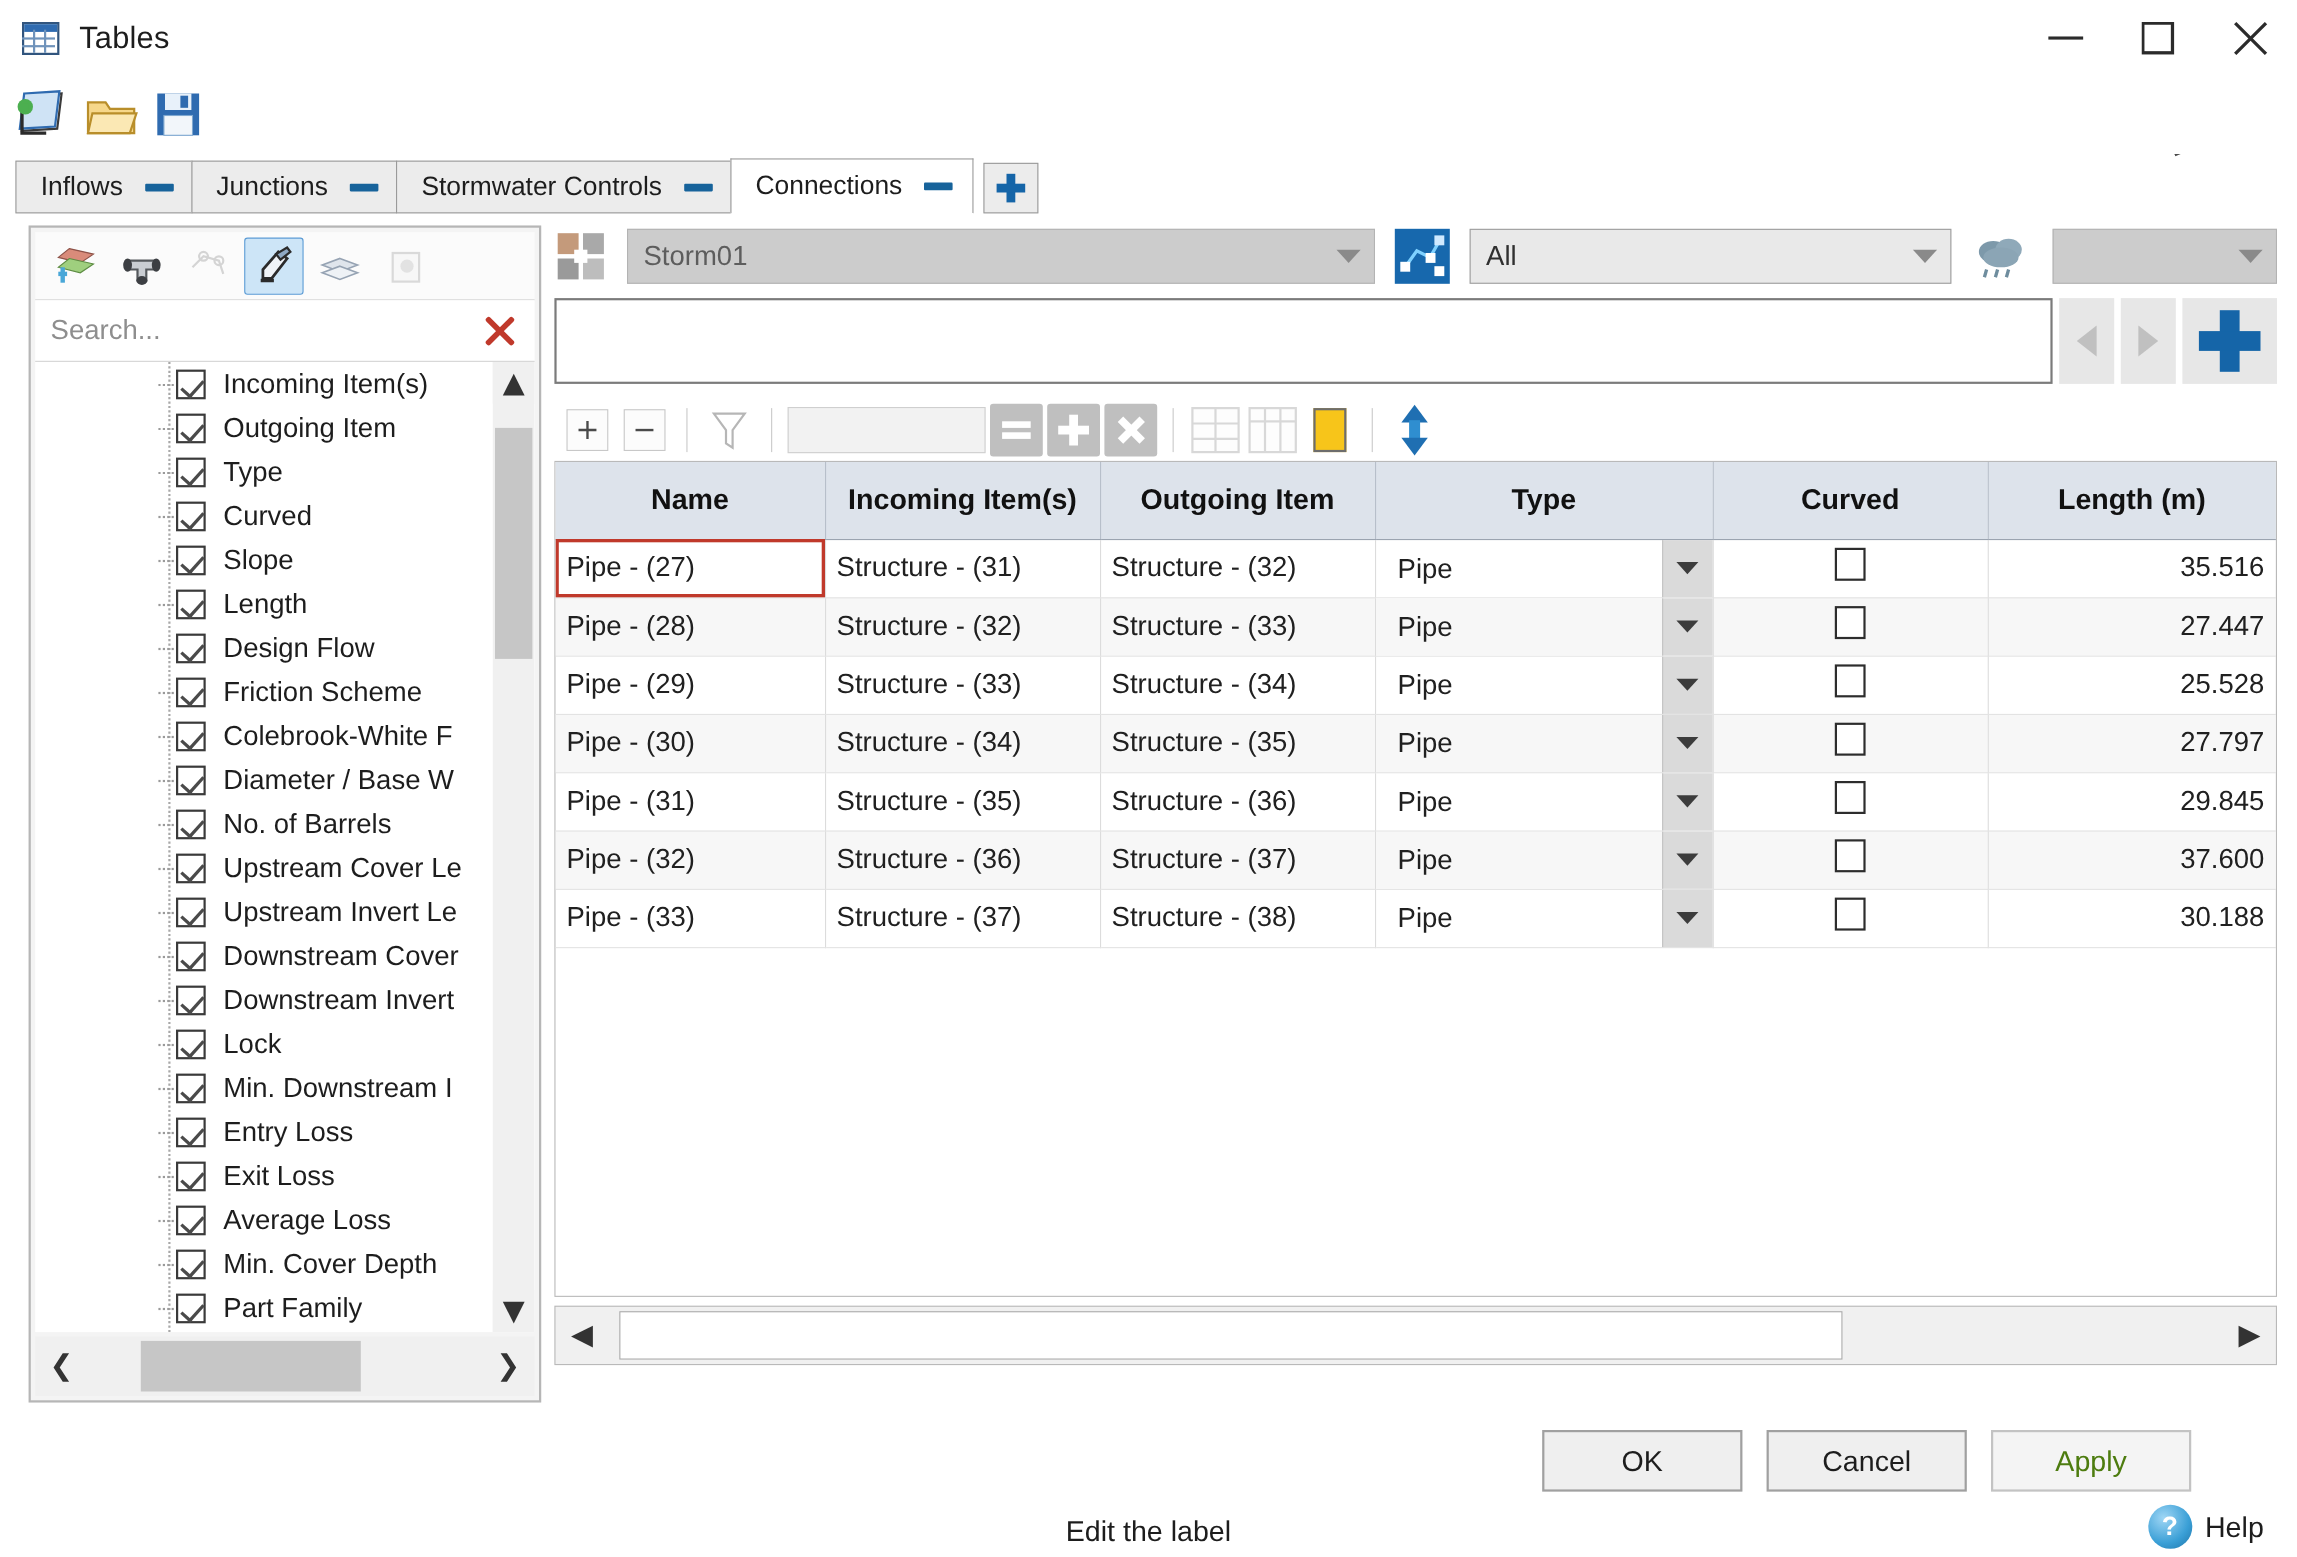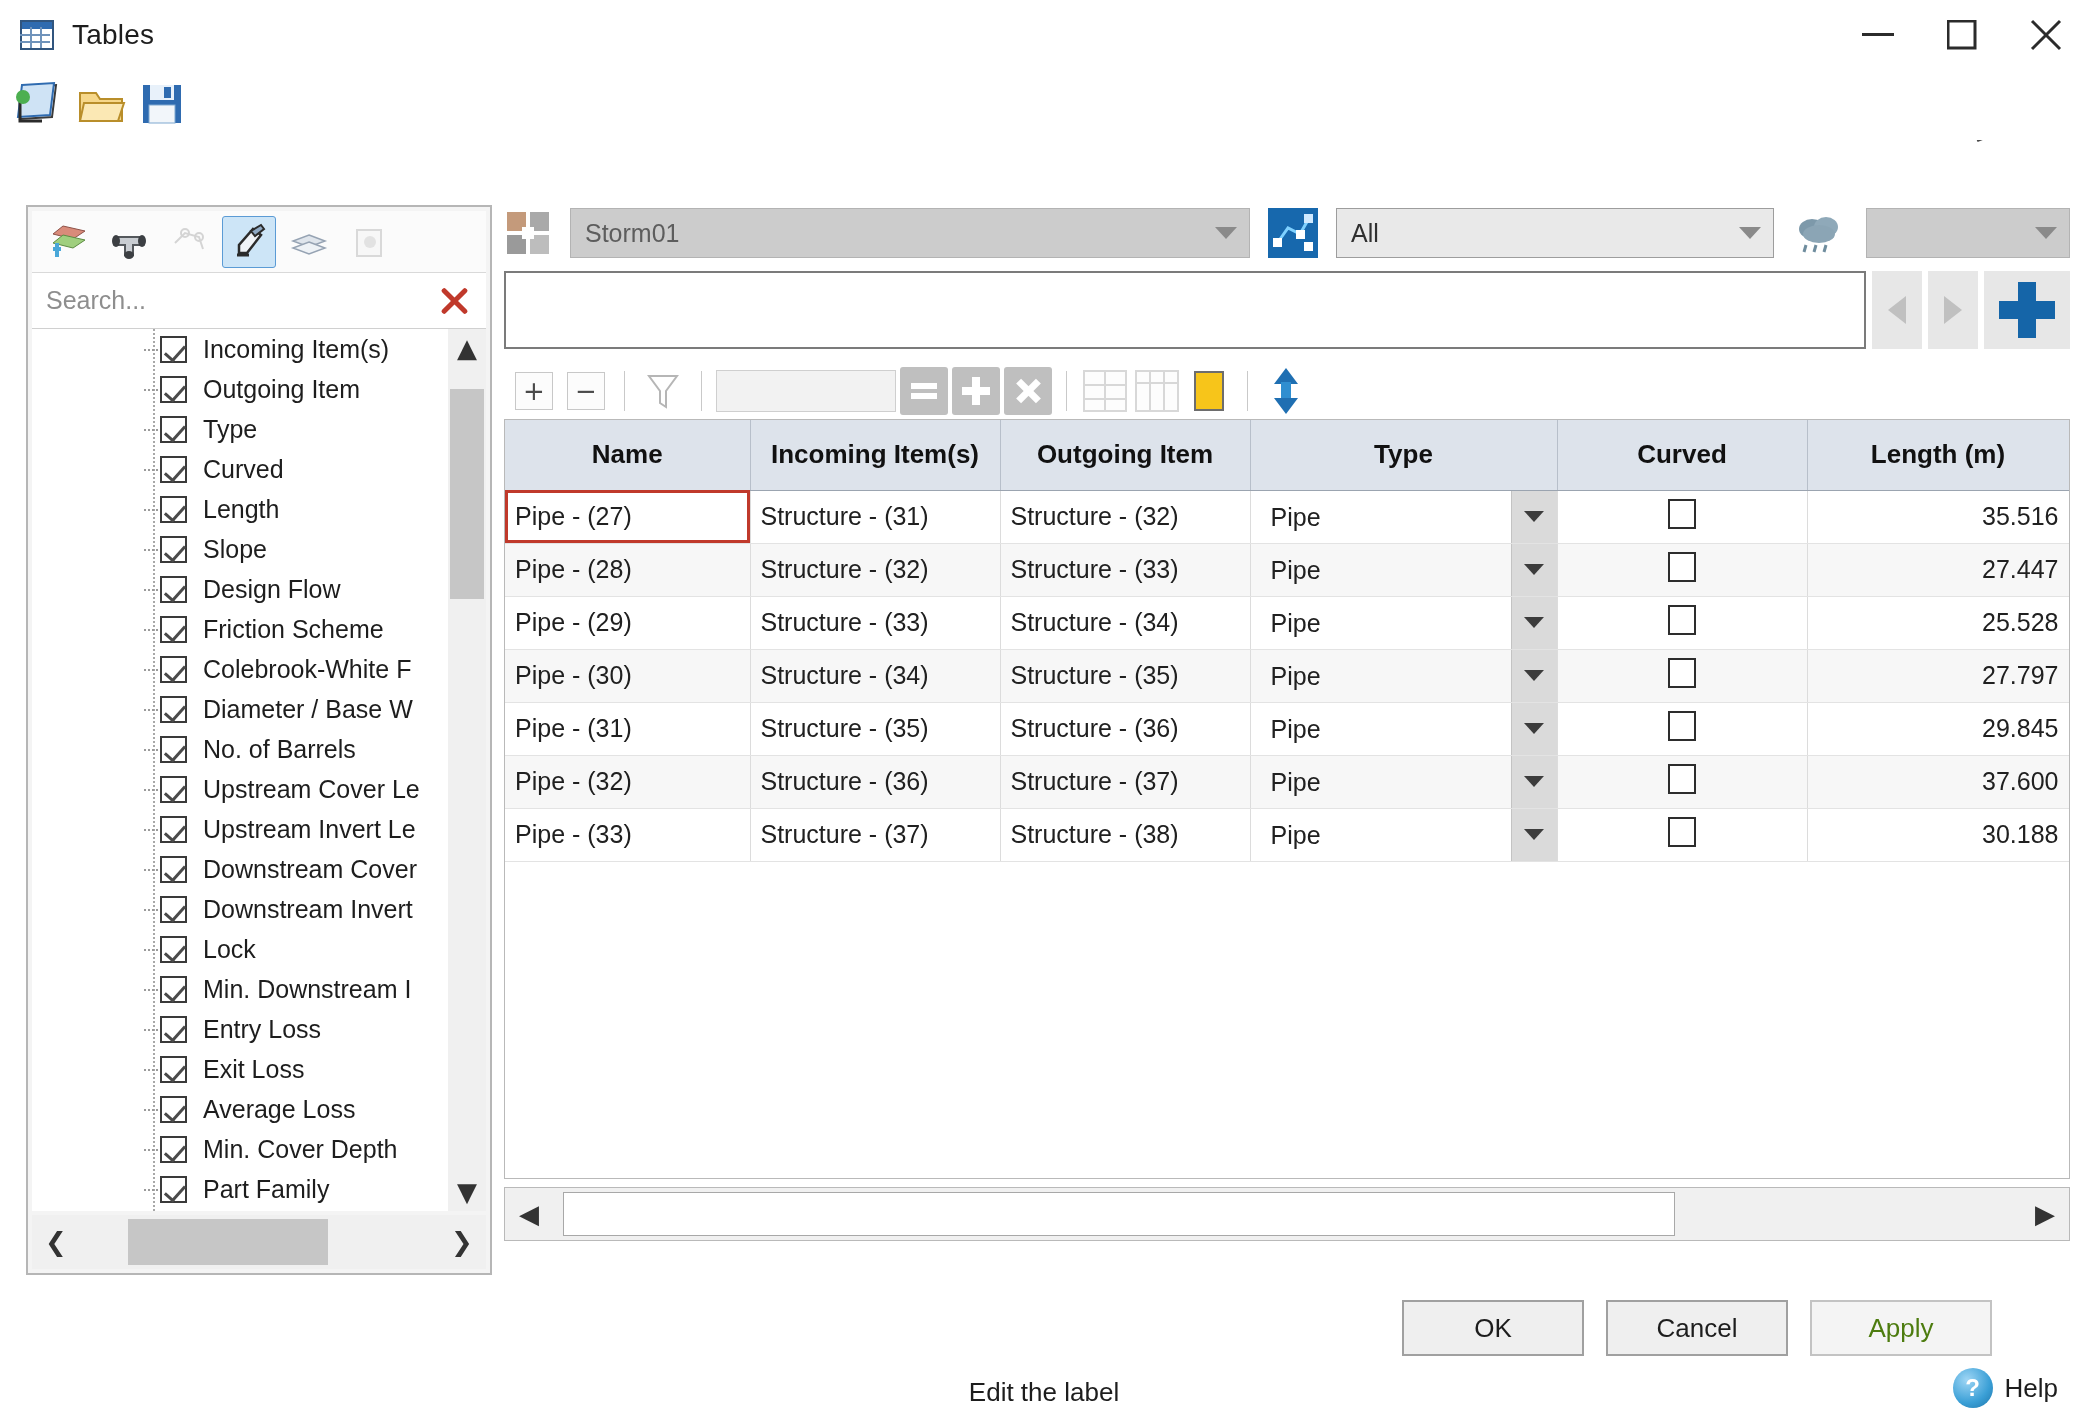--- a/index.html
+++ b/index.html
@@ -375,20 +375,41 @@
     <div class="tb-icon">
       <svg width="44" height="46">
         <rect x="3" y="4" width="38" height="38" fill="#2f6bb0"></rect>
         <rect x="10" y="4" width="24" height="15" fill="#e8f1fa"></rect>
         <rect x="24" y="6" width="7" height="11" fill="#2f6bb0"></rect>
         <rect x="9" y="24" width="26" height="18" fill="#f2f6fa" stroke="#7fa8d0"></rect>
       </svg>
     </div>
   </div>
 
+  <div class="tabstrip">
+    <div class="tab">
+      <span>Inflows</span>
+      <span class="minus"></span>
+    </div>
+    <div class="tab">
+      <span>Junctions</span>
+      <span class="minus"></span>
+    </div>
+    <div class="tab">
+      <span>Stormwater Controls</span>
+      <span class="minus"></span>
+    </div>
+    <div class="tab active">
+      <span>Connections</span>
+      <span class="minus"></span>
+    </div>
+    <div class="tab-add">
+      <span class="plus-blue"></span>
+    </div>
+  </div>
 
   <div class="leftpanel">
 
     <div class="lp-toolbar">
       <div class="lp-tool">
         <svg width="40" height="38">
           <polygon points="14,3 36,8 24,16 4,11" fill="#d98b7a" stroke="#8d5248"></polygon>
           <polygon points="14,12 36,17 24,25 4,20" fill="#9fcf7e" stroke="#5d8c43"></polygon>
           <rect x="4" y="24" width="8" height="4" fill="#49a7d8"></rect>
             <rect x="6" y="20" width="4" height="14" fill="#49a7d8"></rect>
@@ -455,26 +476,26 @@
               <span class="lbl">Type</span>
             </div>
             <div class="tree-item">
               <span class="dotline"></span>
               <span class="cbx"></span>
               <span class="lbl">Curved</span>
             </div>
             <div class="tree-item">
               <span class="dotline"></span>
               <span class="cbx"></span>
+              <span class="lbl">Slope</span>
+            </div>
+            <div class="tree-item">
+              <span class="dotline"></span>
+              <span class="cbx"></span>
               <span class="lbl">Length</span>
-            </div>
-            <div class="tree-item">
-              <span class="dotline"></span>
-              <span class="cbx"></span>
-              <span class="lbl">Slope</span>
             </div>
             <div class="tree-item">
               <span class="dotline"></span>
               <span class="cbx"></span>
               <span class="lbl">Design Flow</span>
             </div>
             <div class="tree-item">
               <span class="dotline"></span>
               <span class="cbx"></span>
               <span class="lbl">Friction Scheme</span>

